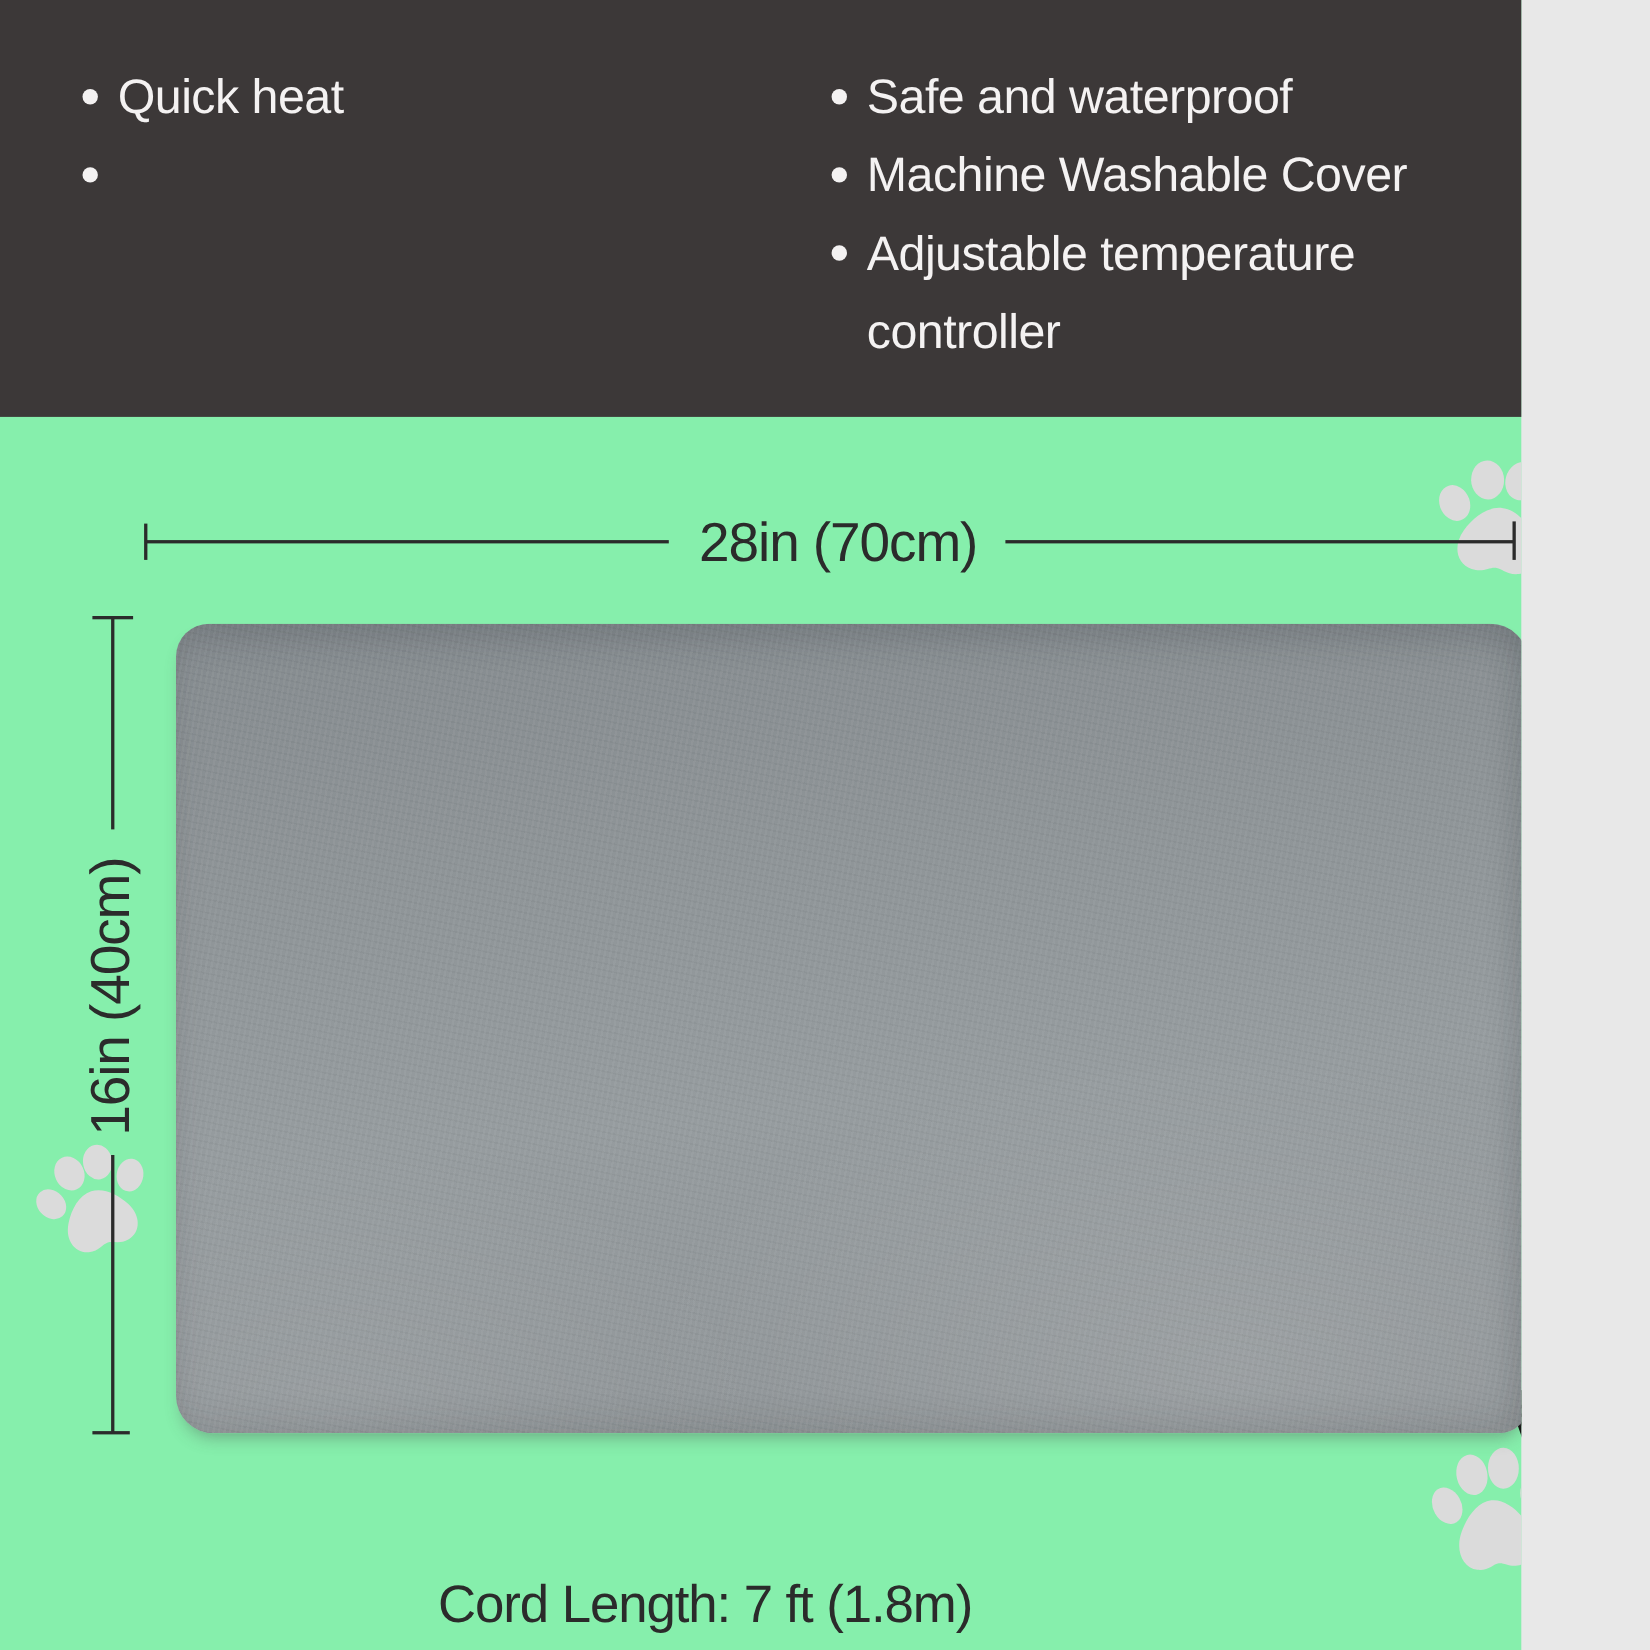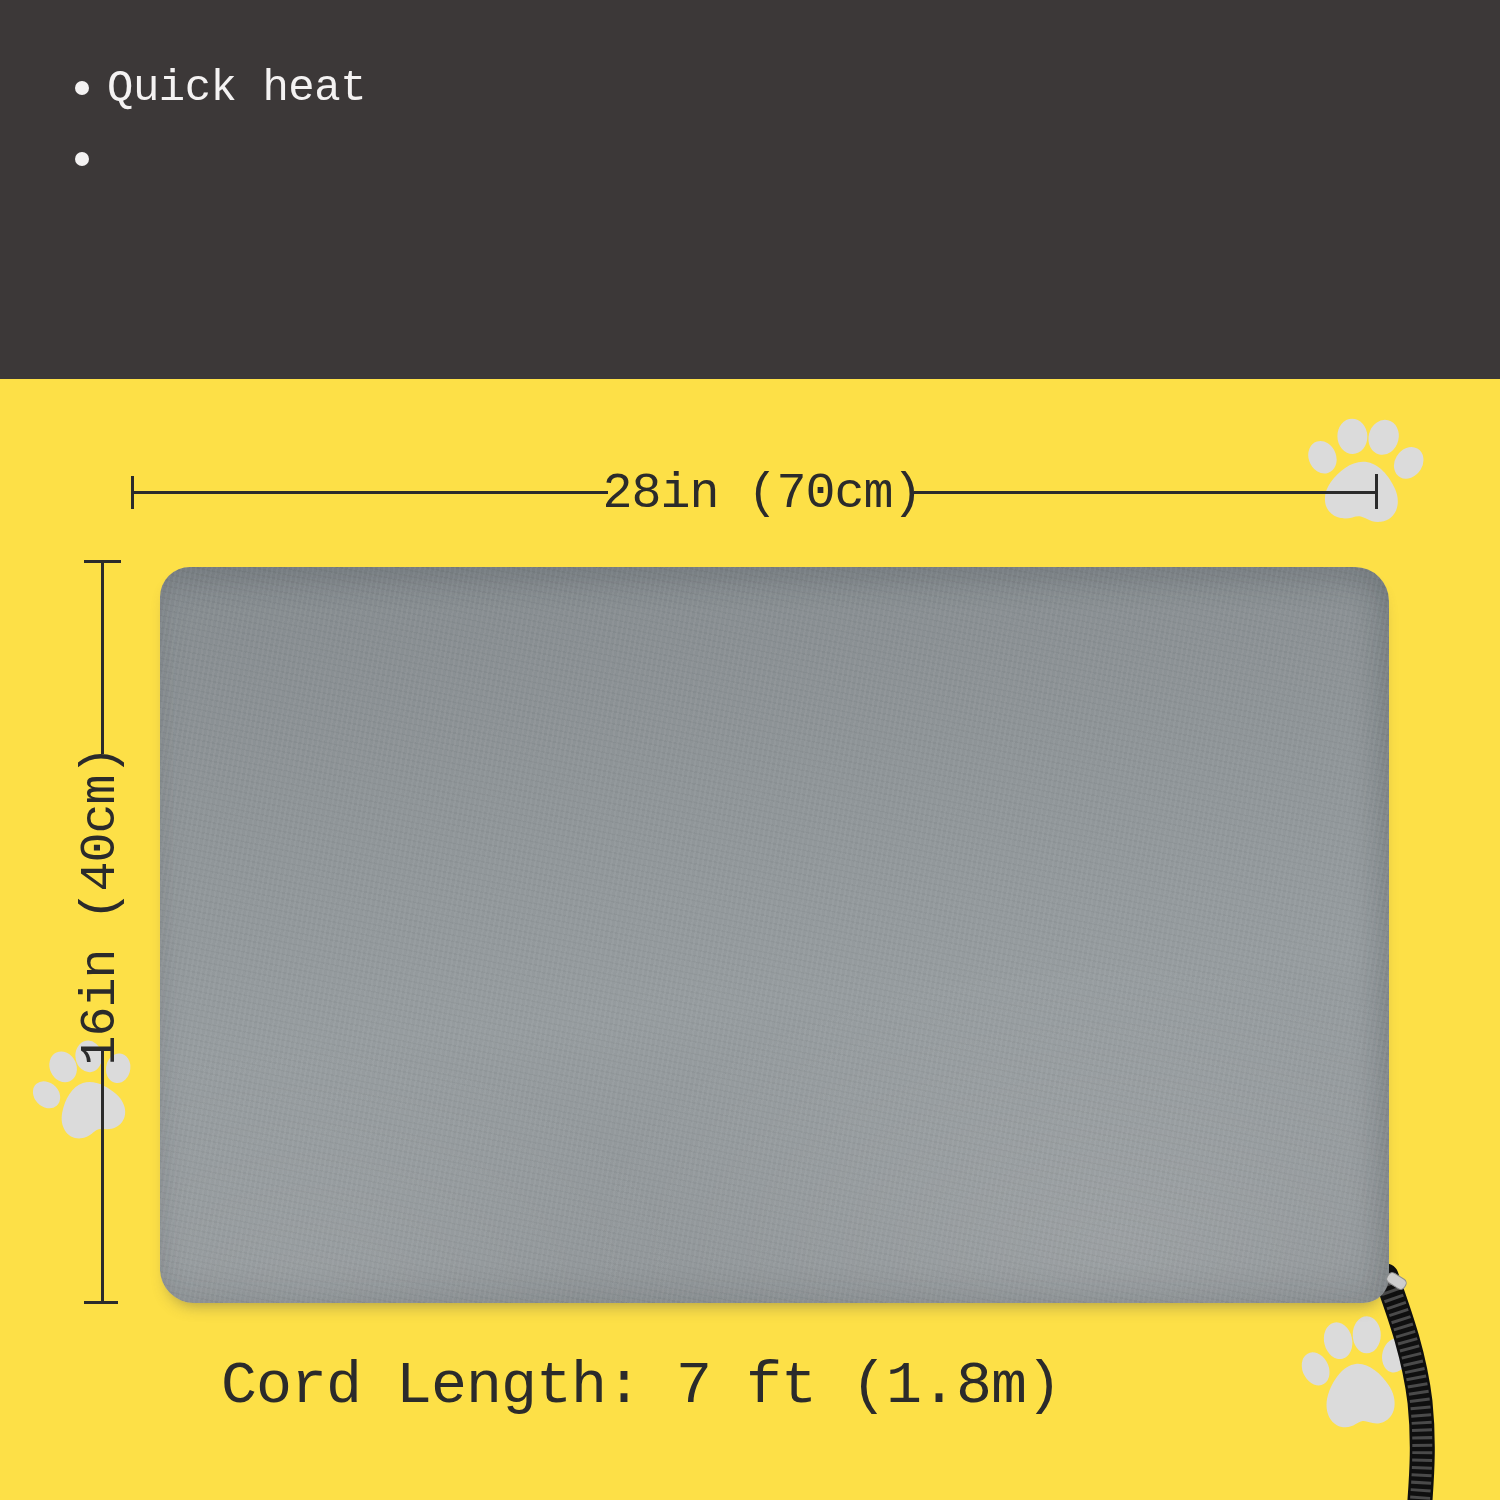--- a/index.html
+++ b/index.html
@@ -1,21 +1,21 @@
 <!DOCTYPE html>
 <html><head>
 <meta charset="utf-8">
 <style>
   html,body{margin:0;padding:0;background:#e8e8e8;}
   .page{
     position:relative;
-    width:1500px;height:1500px;
-    background:#fde047;
+    width:1383px;height:1500px;
+    background:#86efac;
     overflow:hidden;
-    font-family:Liberation Mono, monospace;
+    font-family:Liberation Sans, sans-serif;
   }
 
   
   .header{
     position:absolute;left:0;top:0;width:1500px;height:379px;
     background:#3c3838;
   }
   .feature-col{position:absolute;top:53px;}
   .feature-col.left{left:75px;width:620px;}
   .feature-col.right{left:756px;width:660px;}
@@ -74,38 +74,52 @@
   .vline-b{left:101px;top:1050px;width:3px;height:253px;}
   .vtick-a{left:84px;top:560px;width:37px;height:3px;}
   .vtick-b{left:84px;top:1301px;width:34px;height:3px;}
 
   .dim-label{
     position:absolute;color:#2b2b2b;font-size:50px;letter-spacing:-1px;
     white-space:nowrap;z-index:4;
   }
   .width-label{left:762px;top:493px;transform:translate(-50%,-50%);}
   .height-label{left:100px;top:906px;transform:translate(-50%,-50%) rotate(-90deg);}
-  .cord-label{left:641px;top:1386px;transform:translate(-50%,-50%);font-size:60px;}
+  .cord-label{left:641px;top:1459px;transform:translate(-50%,-50%);font-size:48px;}
 
   
   .cord-svg{position:absolute;left:0;top:0;width:1500px;height:1500px;z-index:2;pointer-events:none;}
 </style>
 </head>
 <body>
 
 <div class="page">
 
   <div class="header">
     <div class="feature-col left">
       <div class="feature">
         <span class="dot"></span>
         <span class="ftext">Quick heat</span>
       </div>
       <div class="feature">
         <span class="dot"></span>
+      </div>
+    </div>
+    <div class="feature-col right">
+      <div class="feature">
+        <span class="dot"></span>
+        <span class="ftext">Safe and waterproof</span>
+      </div>
+      <div class="feature">
+        <span class="dot"></span>
+        <span class="ftext">Machine Washable Cover</span>
+      </div>
+      <div class="feature">
+        <span class="dot"></span>
+        <span class="ftext">Adjustable temperature controller</span>
       </div>
     </div>
   </div>
 
   <div class="paw paw-top-right">
     <svg viewBox="0 0 100 100" preserveAspectRatio="none" aria-hidden="true">
       <g fill="#dbdbdb">
         <ellipse cx="15" cy="40" rx="11.5" ry="14.5" transform="rotate(-24 15 40)"></ellipse>
         <ellipse cx="38" cy="19" rx="12.5" ry="15.5" transform="rotate(-7 38 19)"></ellipse>
         <ellipse cx="64" cy="17" rx="12.5" ry="15.5" transform="rotate(8 64 17)"></ellipse>

